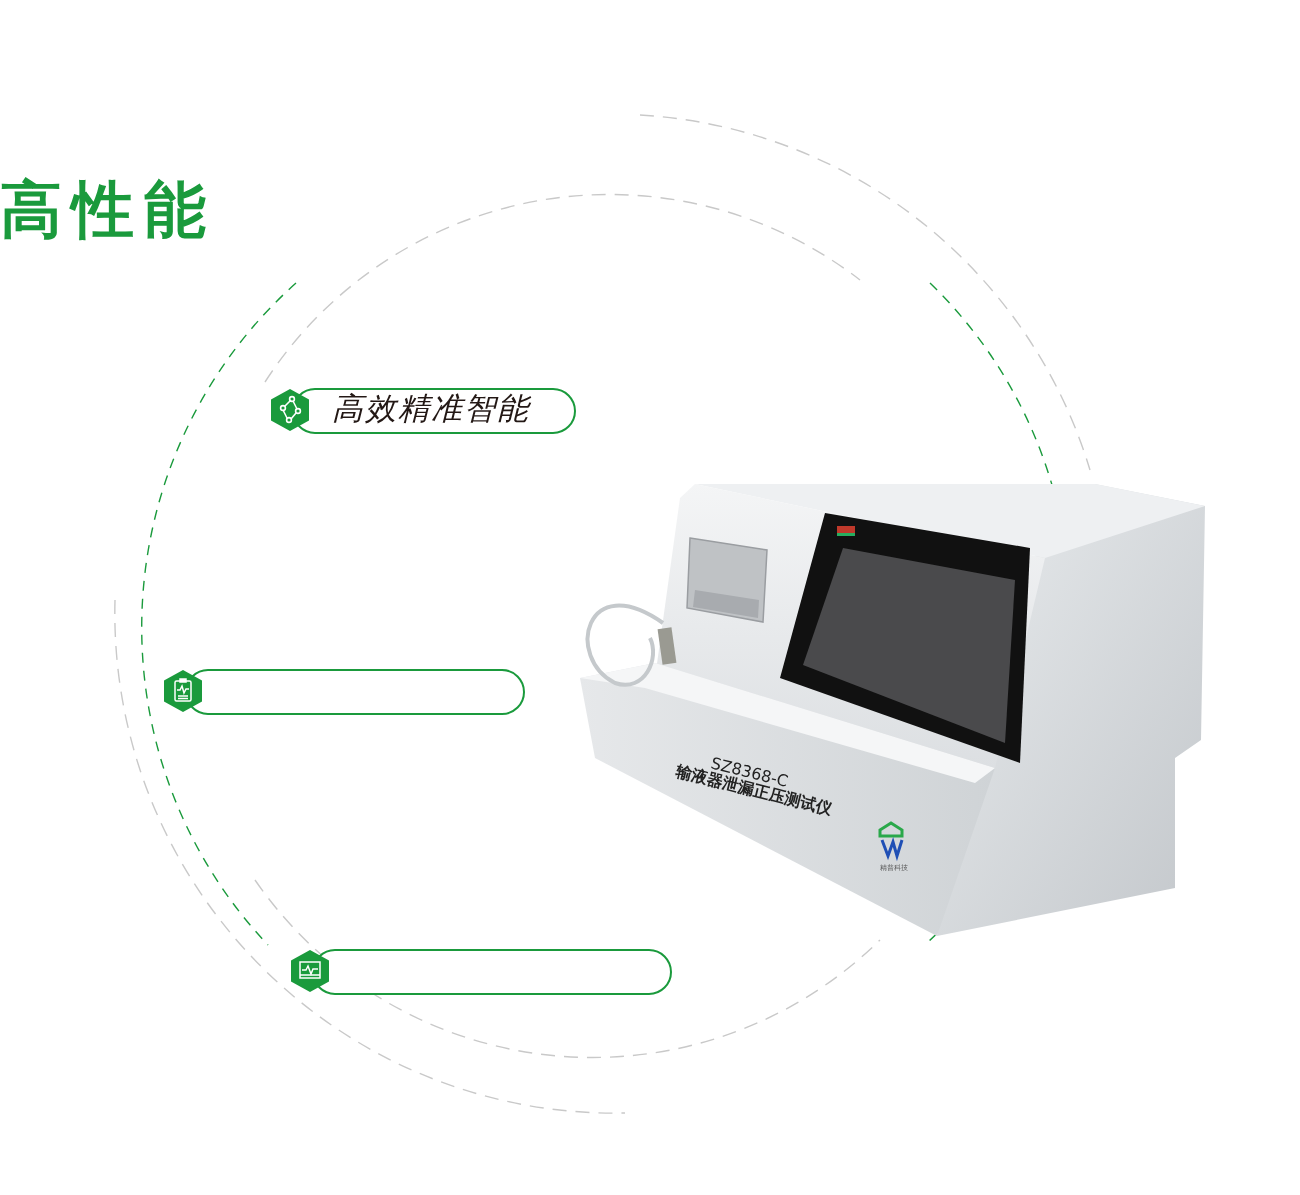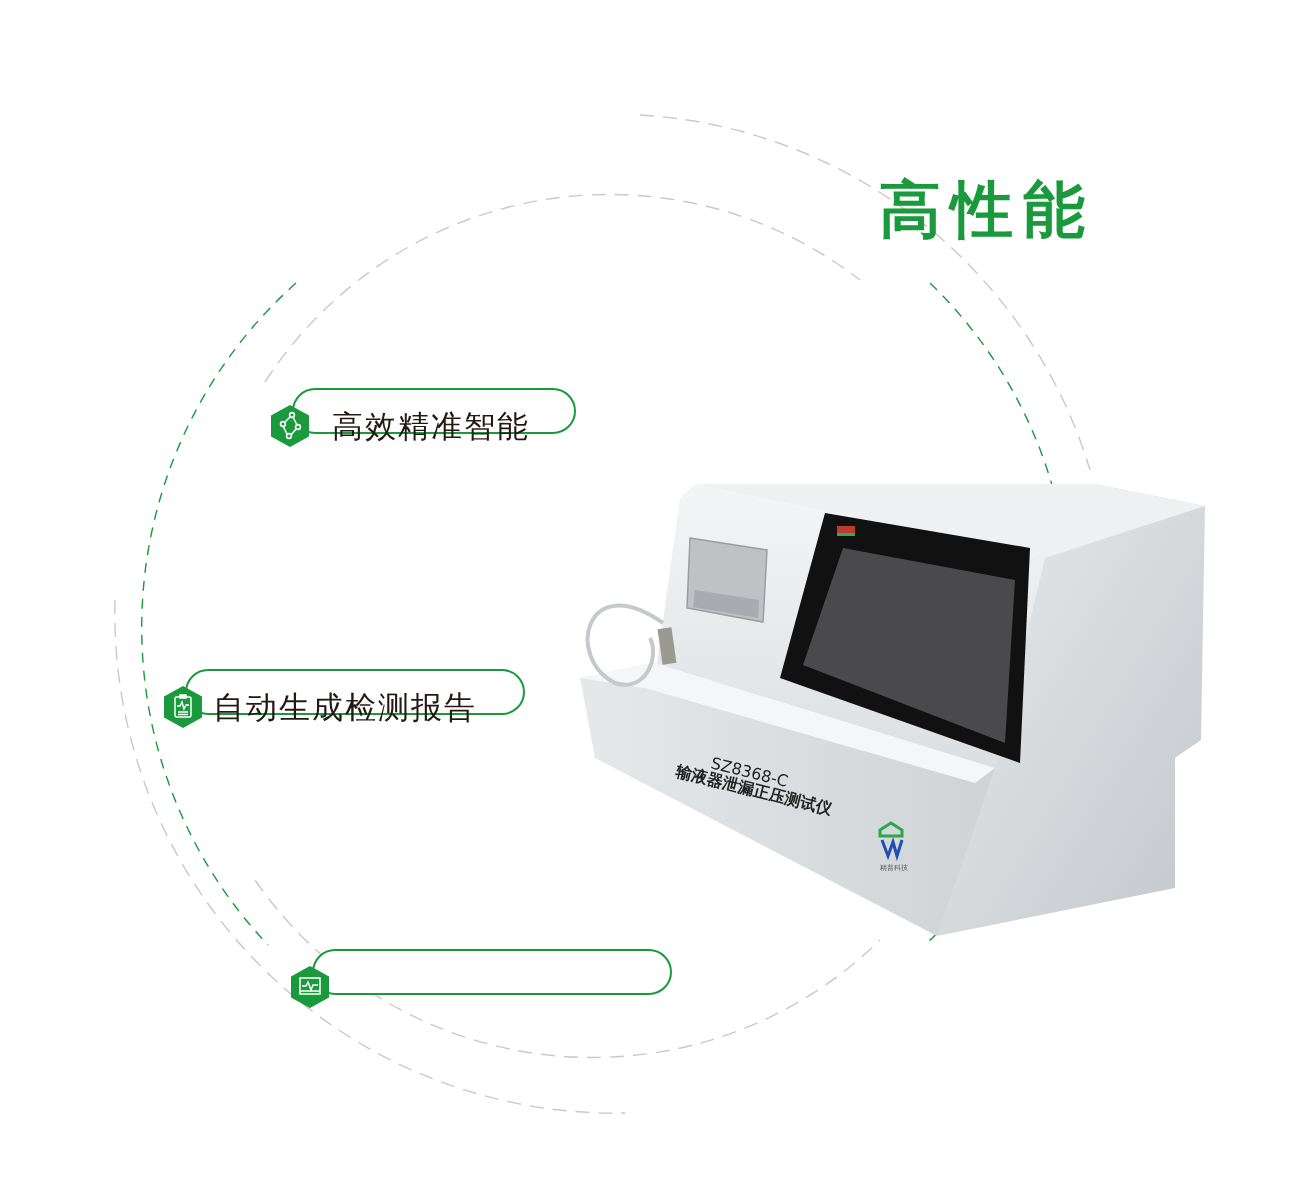--- a/index.html
+++ b/index.html
@@ -1,21 +1,21 @@
 <!DOCTYPE html>
 <html><head>
 <meta charset="utf-8">
 <style>
   html, body { margin: 0; padding: 0; background: #ffffff; }
   body { width: 1300px; height: 1195px; position: relative; overflow: hidden;
          font-family: "DejaVu Sans", "Liberation Sans", sans-serif; }
   .deco { position: absolute; left: 0; top: 0; width: 1300px; height: 1195px; }
-  .title { position: absolute; left: 16px; width: 1079px; top: 168px; text-align: right;
+  .title { position: absolute; left: 0; width: 1079px; top: 168px; text-align: left;
            font-size: 62px; font-weight: bold; letter-spacing: 10px; color: #1a9a3c; }
-  .feature { position: absolute; height: 60px; display: flex; align-items: flex-end; }
+  .feature { position: absolute; height: 60px; display: flex; align-items: flex-start; font-style: italic; }
   .feature .pill { position: absolute; top: 0; height: 42px; border: 2px solid #1a9a3c;
                    border-radius: 23px; background: #fff; }
   .feature .hex { position: relative; z-index: 2; width: 40px; height: 44px; }
   .feature .label { position: relative; z-index: 2; font-size: 31px; color: #231815;
                     letter-spacing: 2px; margin-left: 14px; white-space: nowrap; }
   .device { position: absolute; left: 575px; top: 478px; width: 660px; height: 460px; }
 </style>
 </head>
 <body>
 
@@ -57,21 +57,20 @@
   <svg class="hex" viewBox="0 0 40 44">
     <polygon points="20,1 39,11.5 39,32.5 20,43 1,32.5 1,11.5" fill="#1a9a3c"></polygon>
     <g stroke="#fff" stroke-width="1.5" fill="none">
       <rect x="12" y="12" width="16" height="20" rx="1.5"></rect>
       <rect x="17" y="10" width="6" height="3" fill="#fff"></rect>
       <polyline points="14,21 17,21 19,17 21,24 23,20 26,20"></polyline>
       <line x1="15" y1="27" x2="25" y2="27"></line>
         <line x1="15" y1="29.5" x2="25" y2="29.5"></line>
     </g>
   </svg>
-  <span class="label" style="margin-left:10px;">自动生成检测报告</span>
 </div>
 
 <div class="feature" style="left:290px; top:949px;">
   <div class="pill" style="left:22px; width:356px;"></div>
   <svg class="hex" viewBox="0 0 40 44">
     <polygon points="20,1 39,11.5 39,32.5 20,43 1,32.5 1,11.5" fill="#1a9a3c"></polygon>
     <g stroke="#fff" stroke-width="1.5" fill="none">
       <rect x="10" y="13" width="20" height="16"></rect>
       <polyline points="12,21 16,21 18,17 21,25 23,20 28,20"></polyline>
       <line x1="10" y1="26" x2="30" y2="26"></line>

